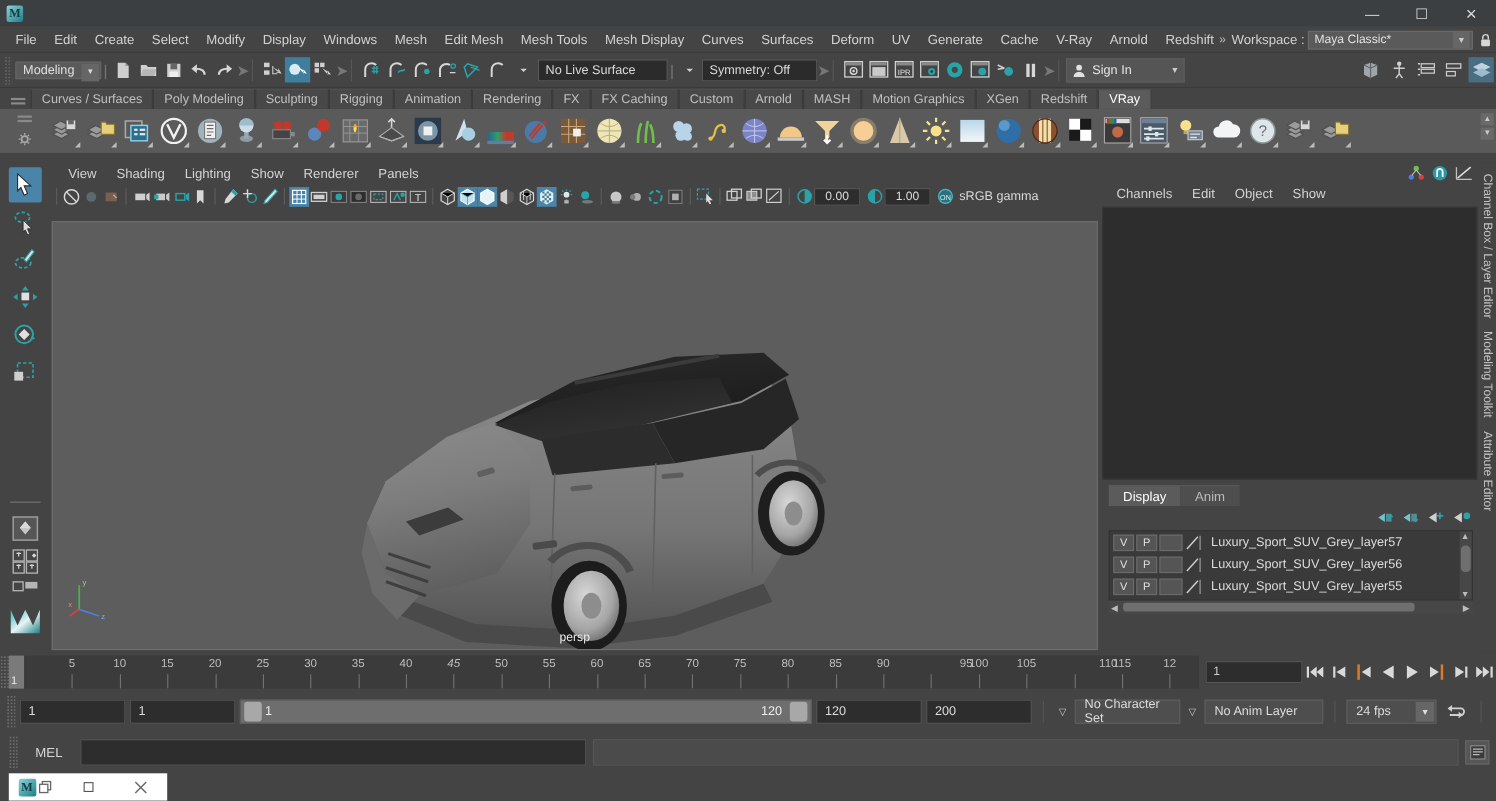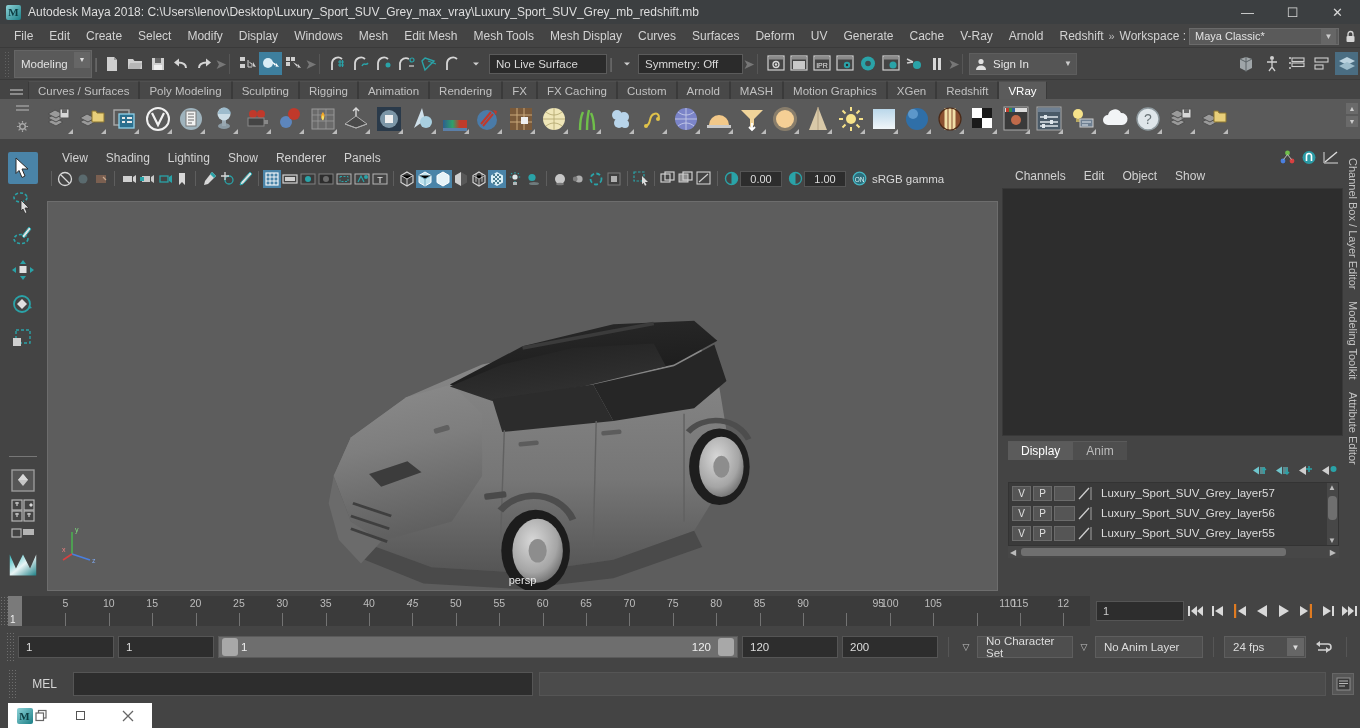--- a/index.html
+++ b/index.html
@@ -48,21 +48,21 @@
   .lock-ico { width: 16px; height: 18px; display:flex;align-items:center;justify-content:center; color:#d8d8d8; font-size:12px;}
 
   
   .statusbar {
     height: 32px; background: #444444; display: flex; align-items: center;
     padding-left: 4px; border-bottom: 1px solid #3a3a3a; position: relative;
   }
   .grip { width: 7px; height: 26px; background-image: radial-gradient(#6e6e6e 30%, transparent 31%);
     background-size: 3px 3px; opacity: .7; margin-right: 3px; flex: none;}
   .sel-combo {
-    width: 78px; height: 28px; background: #5a5a5a; border: 1px solid #656565; position: relative;
+    width: 78px; height: 16px; background: #5a5a5a; border: 1px solid #656565; position: relative;
     display:flex; align-items:center; padding-left:6px; font-size:11.5px; color:#e0e0e0; flex:none;
   }
   .sel-combo .arw { position:absolute; right:1px; top:1px; width:16px; height:16px; background:#666;
     display:flex; align-items:center; justify-content:center; font-size:7px; color:#ddd;}
   .sep { width: 1px; height: 20px; background: #565656; margin: 0 6px; flex:none;}
   .tbtn { width: 23px; height: 23px; display:flex; align-items:center; justify-content:center; flex:none; }
   .tbtn.active { background: #3e7f9e; }
   .tbtn svg { display:block; }
   .bracket { width: 8px; color: #777; font-size: 14px; text-align:center; flex:none; }
   .field-dark {
@@ -200,21 +200,20 @@
      font-size:11px;font-weight:bold;color:#0c3b40; font-family:"Liberation Serif",serif;}
   .restore-sq { width:9px; height:9px; border:1.4px solid #555;}
 </style>
 </head>
 <body>
 
 <div id="app">
 
   <div class="titlebar">
     <div class="tb-logo">M</div>
-    <div class="tb-text">Autodesk Maya 2018: C:\Users\lenov\Desktop\Luxury_Sport_SUV_Grey_max_vray\Luxury_Sport_SUV_Grey_mb_redshift.mb</div>
     <div class="win-btns">
       <div class="win-btn">—</div>
       <div class="win-btn">☐</div>
       <div class="win-btn close">✕</div>
     </div>
   </div>
 
   <div class="menubar">
     <div id="menu-host" style="display:flex;align-items:center;">
         <div class="menu-item">File</div>

